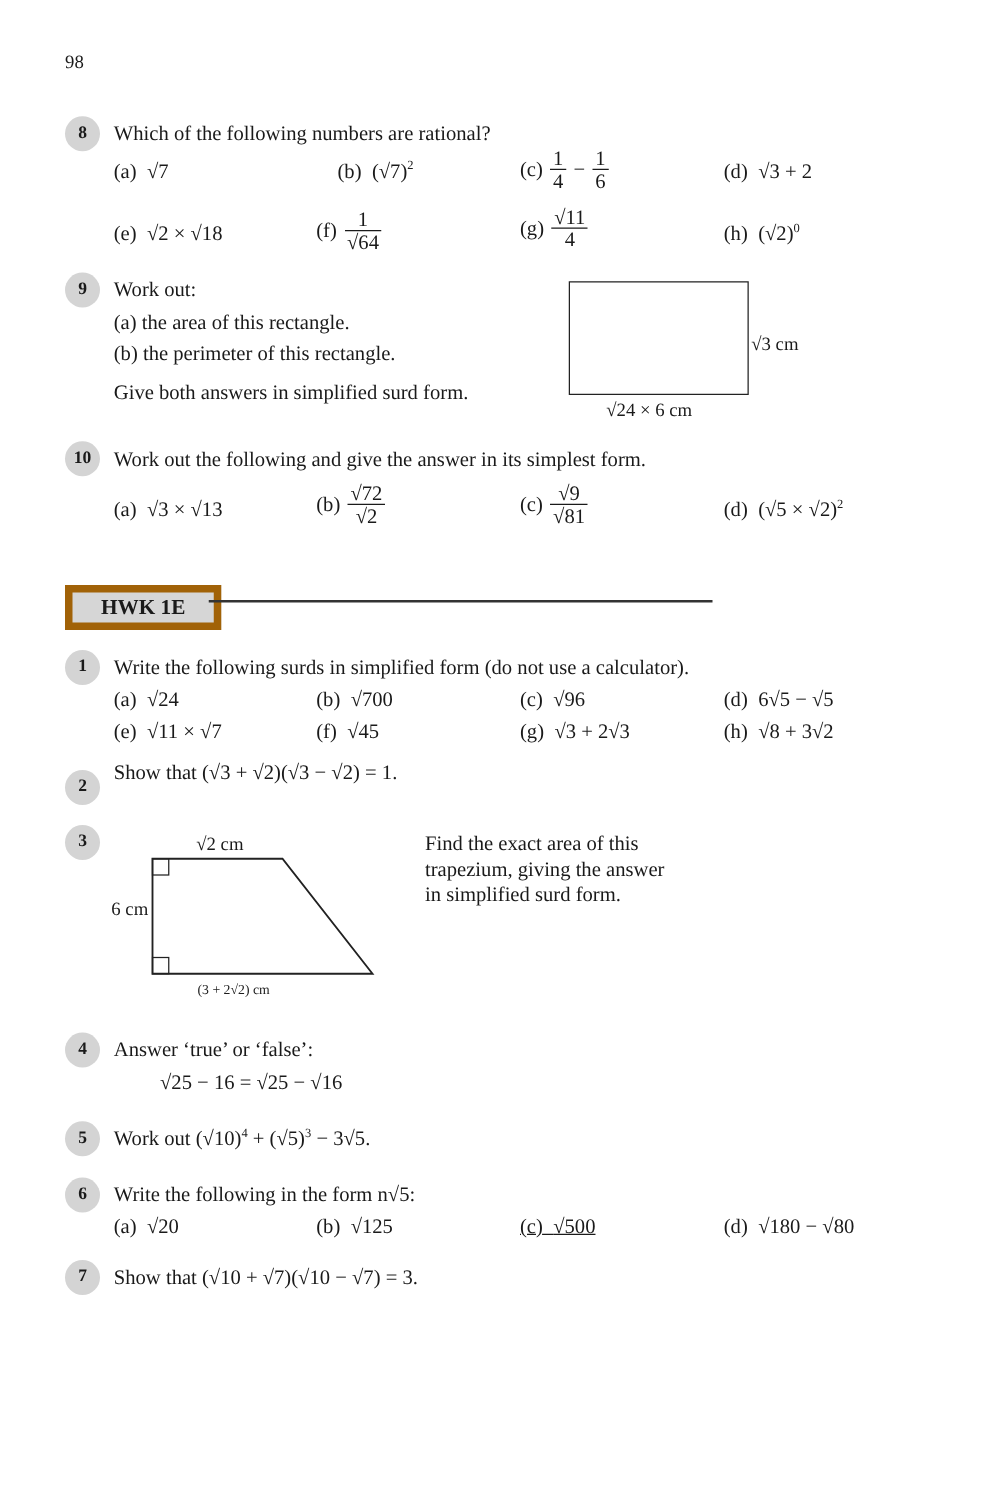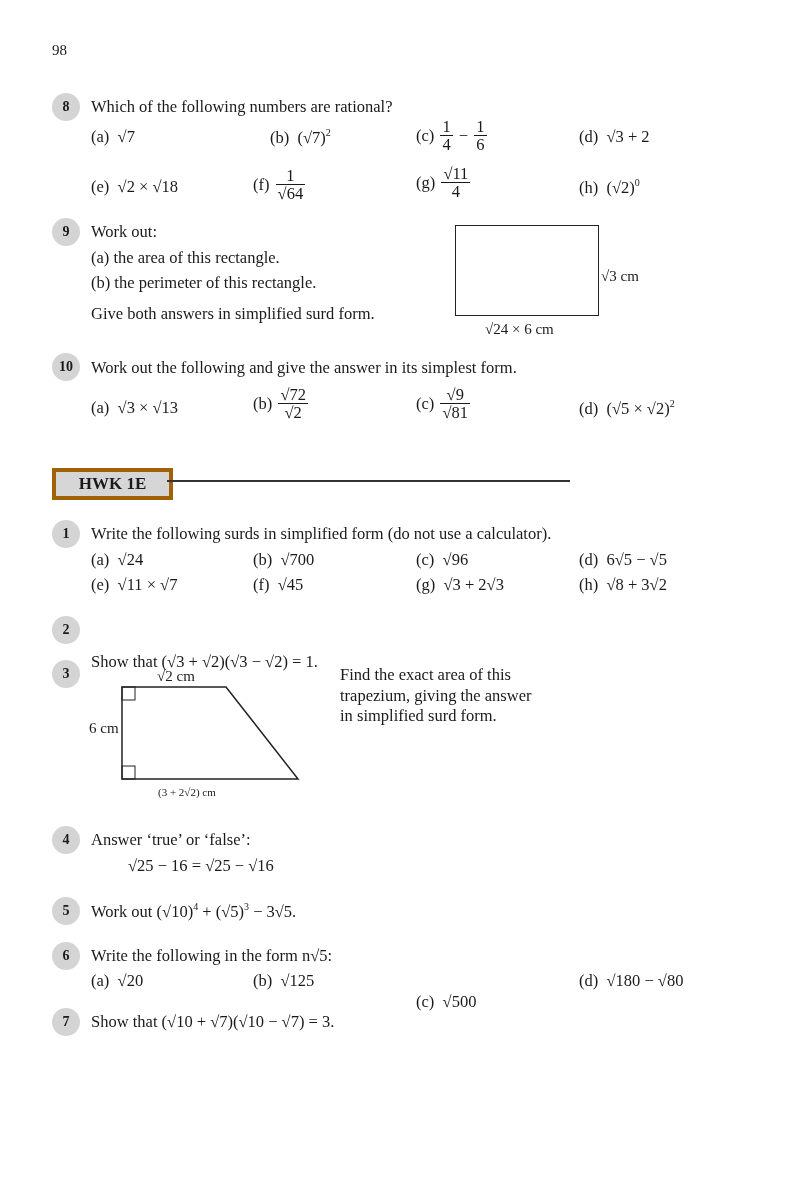--- a/index.html
+++ b/index.html
@@ -7,21 +7,21 @@
   .abs { position:absolute; }
   .pagenum { left:52px; top:42px; font-size:15px; }
   .qnum { position:absolute; width:28px; height:28px; border-radius:50%; background:#d4d4d4; font-weight:bold; font-size:14px; text-align:center; line-height:28px; }
   .qtext { position:absolute; font-size:16.5px; white-space:nowrap; }
   .part { position:absolute; font-size:16.5px; white-space:nowrap; }
   .frac { display:inline-block; vertical-align:middle; text-align:center; line-height:1.05; margin:0 2px; }
   .frac > span { display:block; padding:0 2px; }
   .frac > span.num { border-bottom:1px solid #1a1a1a; }
   sup { font-size:10px; }
   .hwkbar { position:absolute; top:468px; left:52px; width:710px; height:26px; }
-  .hwkbox { position:absolute; top:0; height:24px; background:#d6d6d6; border:4px solid #a16207; font-weight:bold; font-size:17px; line-height:24px; text-align:center; }
+  .hwkbox { position:absolute; top:0; height:24px; background:#d6d6d6; border:6px solid #a16207; font-weight:bold; font-size:17px; line-height:24px; text-align:center; }
   .hwkline { position:absolute; top:12px; height:1.5px; background:#333; }
 </style>
 </head>
 <body>
 
 <div class="abs pagenum">98</div>
 
 <div>
   <div class="qnum" style="left:52px;top:93px;">8</div>
   <div class="qtext" style="left:91px;top:97px;">Which of the following numbers are rational?</div>
@@ -68,21 +68,21 @@
   <div class="part" style="left:416px;top:550px;"><span>(c)</span>&nbsp; <span>√96</span></div>
   <div class="part" style="left:579px;top:550px;"><span>(d)</span>&nbsp; <span>6√5 − √5</span></div>
   <div class="part" style="left:91px;top:575px;"><span>(e)</span>&nbsp; <span>√11 × √7</span></div>
   <div class="part" style="left:253px;top:575px;"><span>(f)</span>&nbsp; <span>√45</span></div>
   <div class="part" style="left:416px;top:575px;"><span>(g)</span>&nbsp; <span>√3 + 2√3</span></div>
   <div class="part" style="left:579px;top:575px;"><span>(h)</span>&nbsp; <span>√8 + 3√2</span></div>
 </div>
 
 <div>
   <div class="qnum" style="left:52px;top:616px;">2</div>
-  <div class="qtext" style="left:91px;top:652px;text-align:right;">Show that (√3 + √2)(√3 − √2) = 1.</div>
+  <div class="qtext" style="left:91px;top:608px;text-align:right;">Show that (√3 + √2)(√3 − √2) = 1.</div>
 </div>
 
 <div>
   <div class="qnum" style="left:52px;top:660px;">3</div>
   <svg class="abs" style="left:85px;top:660px;" width="240" height="150">
     <polygon points="37,27 141,27 213,119 37,119" fill="none" stroke="#222" stroke-width="1.5"></polygon>
     <rect x="37" y="27" width="13" height="13" fill="none" stroke="#222" stroke-width="1"></rect>
     <rect x="37" y="106" width="13" height="13" fill="none" stroke="#222" stroke-width="1"></rect>
   </svg>
   <div class="qtext" style="left:157px;top:668px;font-size:15px;">√2 cm</div>
@@ -102,20 +102,20 @@
 <div>
   <div class="qnum" style="left:52px;top:897px;">5</div>
   <div class="qtext" style="left:91px;top:901px;"><span>Work out (√10)</span><sup>4</sup><span> + (√5)</span><sup>3</sup><span> − 3√5.</span></div>
 </div>
 
 <div>
   <div class="qnum" style="left:52px;top:942px;">6</div>
   <div class="qtext" style="left:91px;top:946px;">Write the following in the form n√5:</div>
   <div class="part" style="left:91px;top:971px;"><span>(a)</span>&nbsp; <span>√20</span></div>
   <div class="part" style="left:253px;top:971px;"><span>(b)</span>&nbsp; <span>√125</span></div>
-  <div class="part" style="left:416px;top:992px;"><span>(c)</span>&nbsp; <span>√500</span></div>
+  <div class="part" style="left:416px;top:971px;text-decoration:underline;"><span>(c)</span>&nbsp; <span>√500</span></div>
   <div class="part" style="left:579px;top:971px;"><span>(d)</span>&nbsp; <span>√180 − √80</span></div>
 </div>
 
 <div>
   <div class="qnum" style="left:52px;top:1008px;">7</div>
   <div class="qtext" style="left:91px;top:1012px;">Show that (√10 + √7)(√10 − √7) = 3.</div>
 </div>
 
 </body></html>

